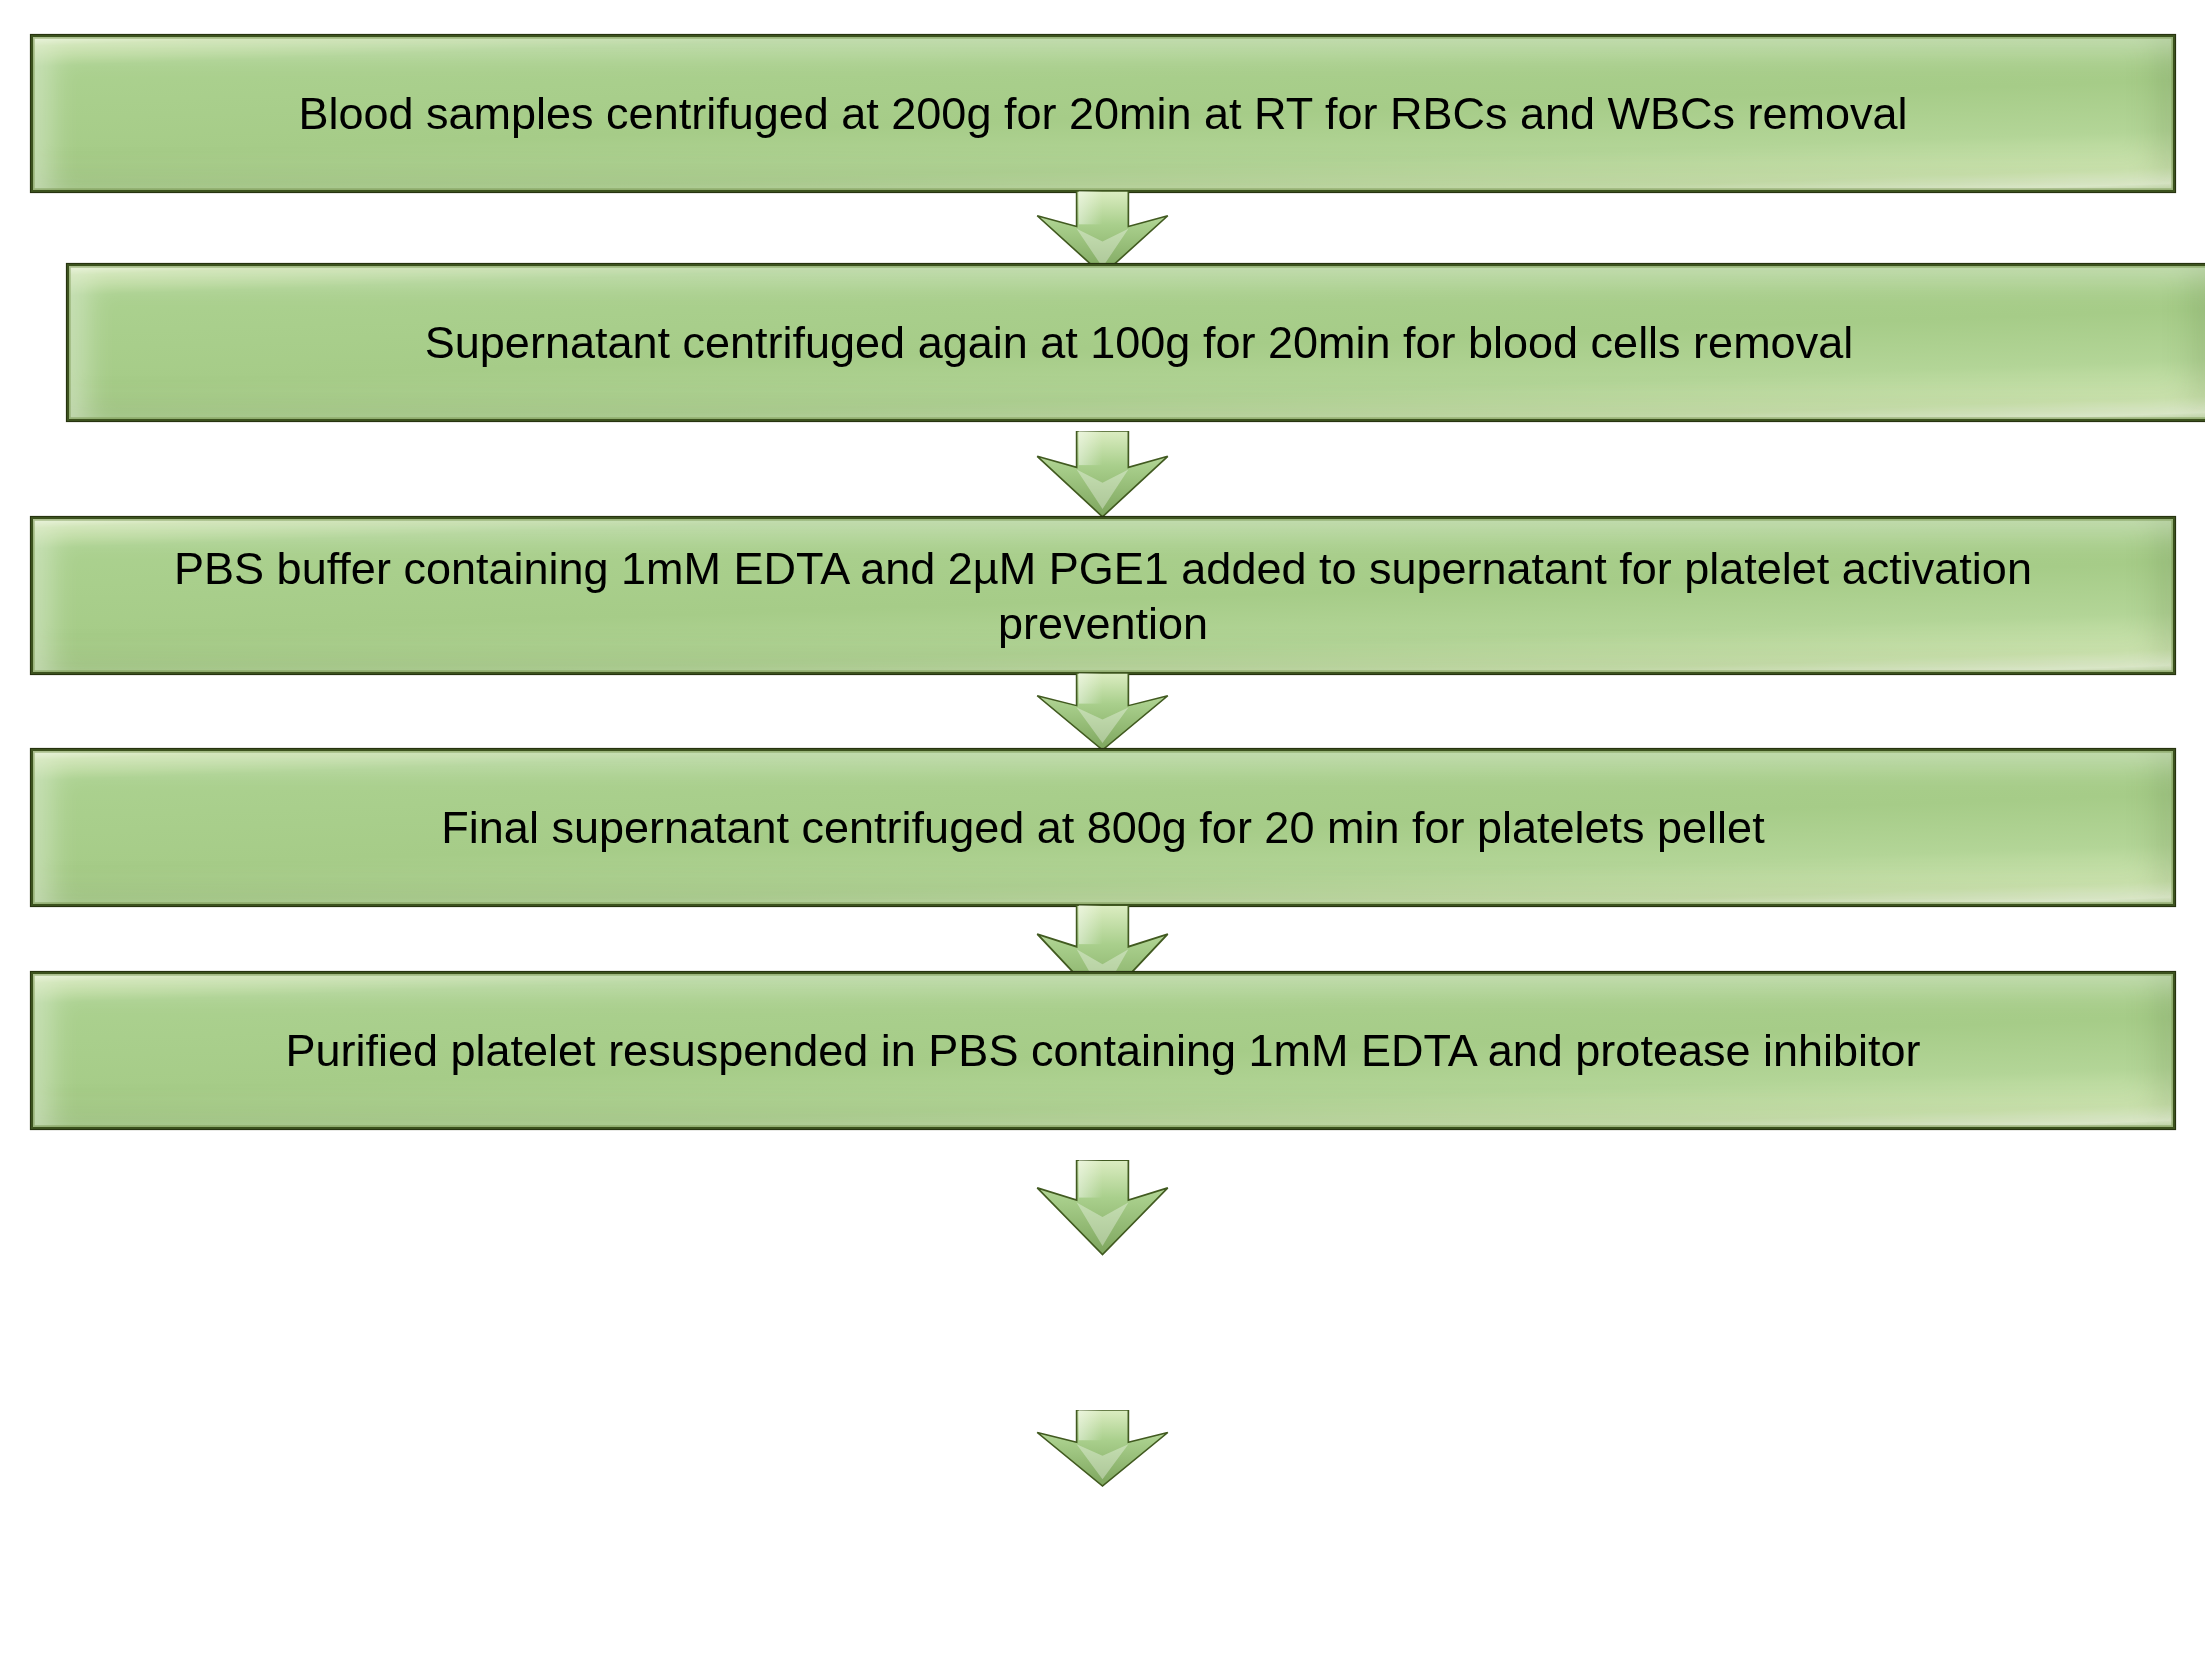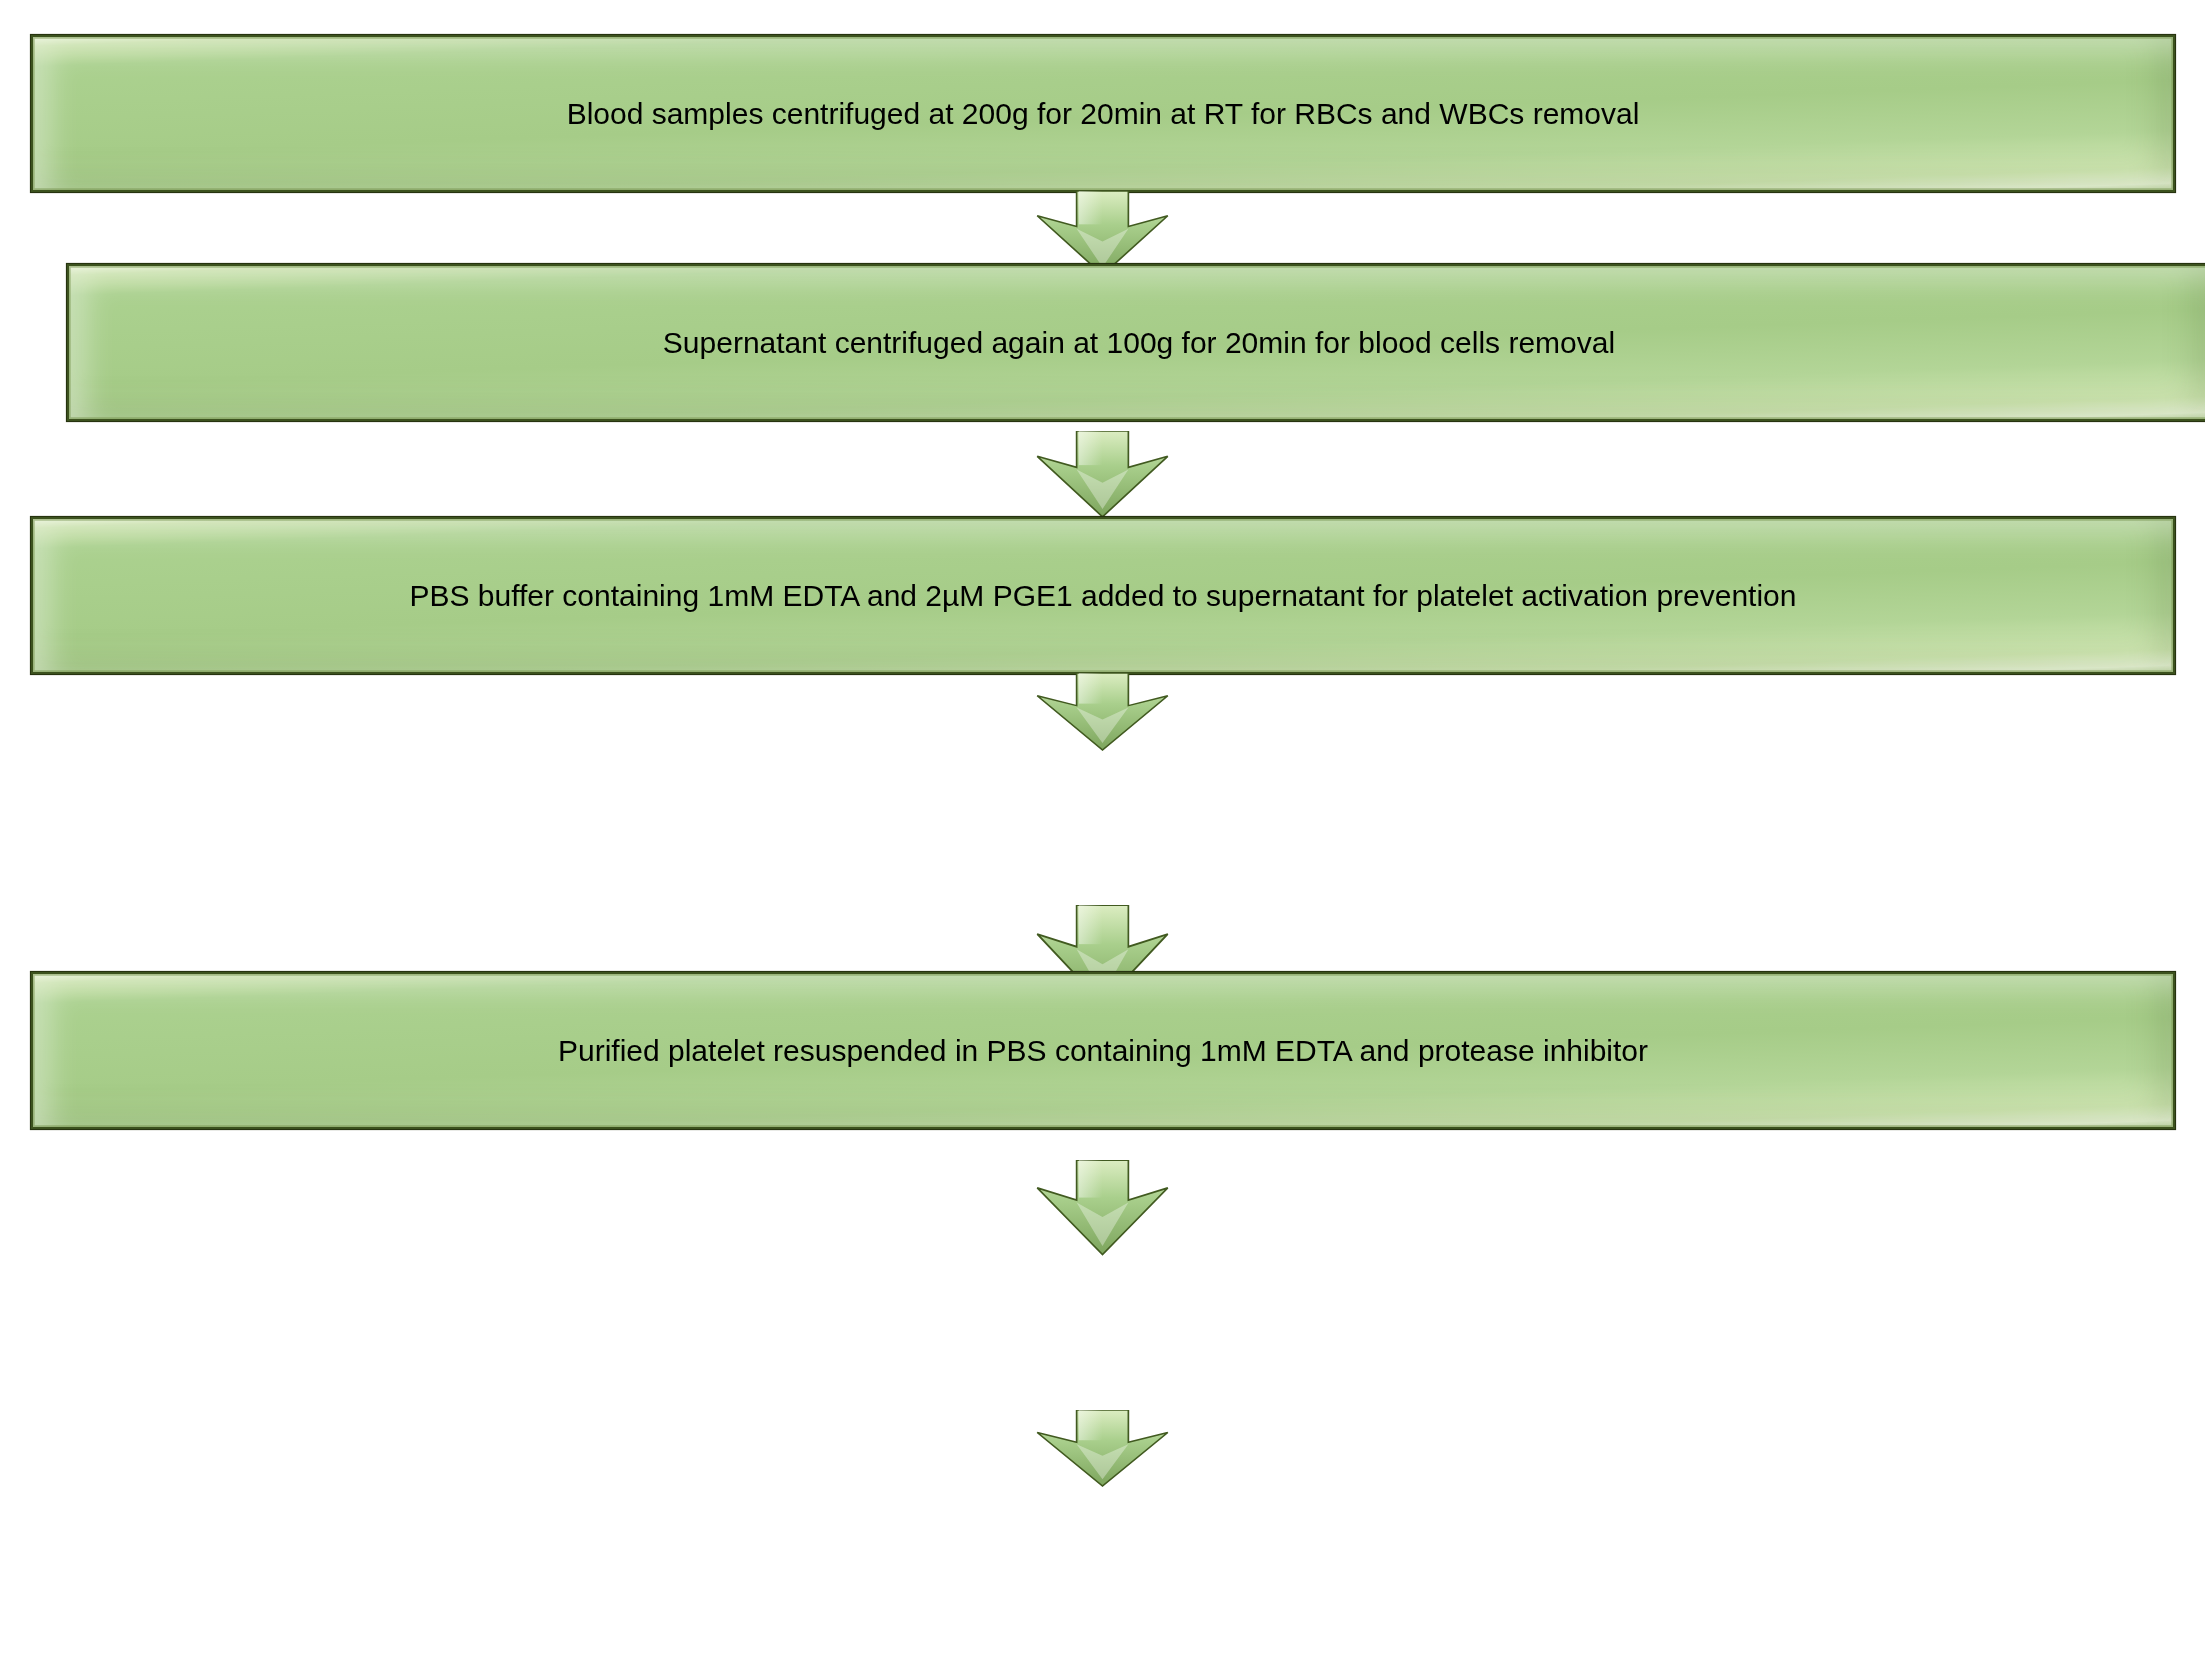--- a/index.html
+++ b/index.html
@@ -41,21 +41,21 @@
       #c9dfae 100%
     );
     display: flex;
     align-items: center;
     justify-content: center;
     text-align: center;
     padding: 0 56px;
   }
   .box.narrow { padding: 0 74px; }
   .box-text {
-    font-size: 30px;
+    font-size: 45px;
     line-height: 55px;
     color: #000000;
     font-weight: 400;
   }
   .arrow {
     position: absolute;
     left: 1035px;
     width: 135px;
     display: block;
   }
@@ -110,20 +110,23 @@
   <div class="box narrow" style="top:517px;">
     <div class="box-text">PBS buffer containing 1mM EDTA and 2µM PGE1 added to supernatant for platelet activation prevention</div>
   </div>
 
   <svg class="arrow" style="top:673px;height:79px" viewBox="0 0 240 160" preserveAspectRatio="none">
     <polygon class="arrow-body" points="74,0 74,66 4,46 120,156 236,46 166,66 166,0"></polygon>
     <rect class="arrow-shaft-sheen" x="78" y="0" width="42" height="62"></rect>
     <polygon class="arrow-sheen" points="74,70 120,94 166,70 120,142"></polygon>
   </svg>
 
+  <div class="box" style="top:749px;">
+    <div class="box-text">Final supernatant centrifuged at 800g for 20 min for platelets pellet</div>
+  </div>
 
   <svg class="arrow" style="top:905px;height:101px" viewBox="0 0 240 160" preserveAspectRatio="none">
     <polygon class="arrow-body" points="74,0 74,66 4,46 120,156 236,46 166,66 166,0"></polygon>
     <rect class="arrow-shaft-sheen" x="78" y="0" width="42" height="62"></rect>
     <polygon class="arrow-sheen" points="74,70 120,94 166,70 120,142"></polygon>
   </svg>
 
   <div class="box" style="top:972px;">
     <div class="box-text">Purified platelet resuspended in PBS containing 1mM EDTA and protease inhibitor</div>
   </div>

